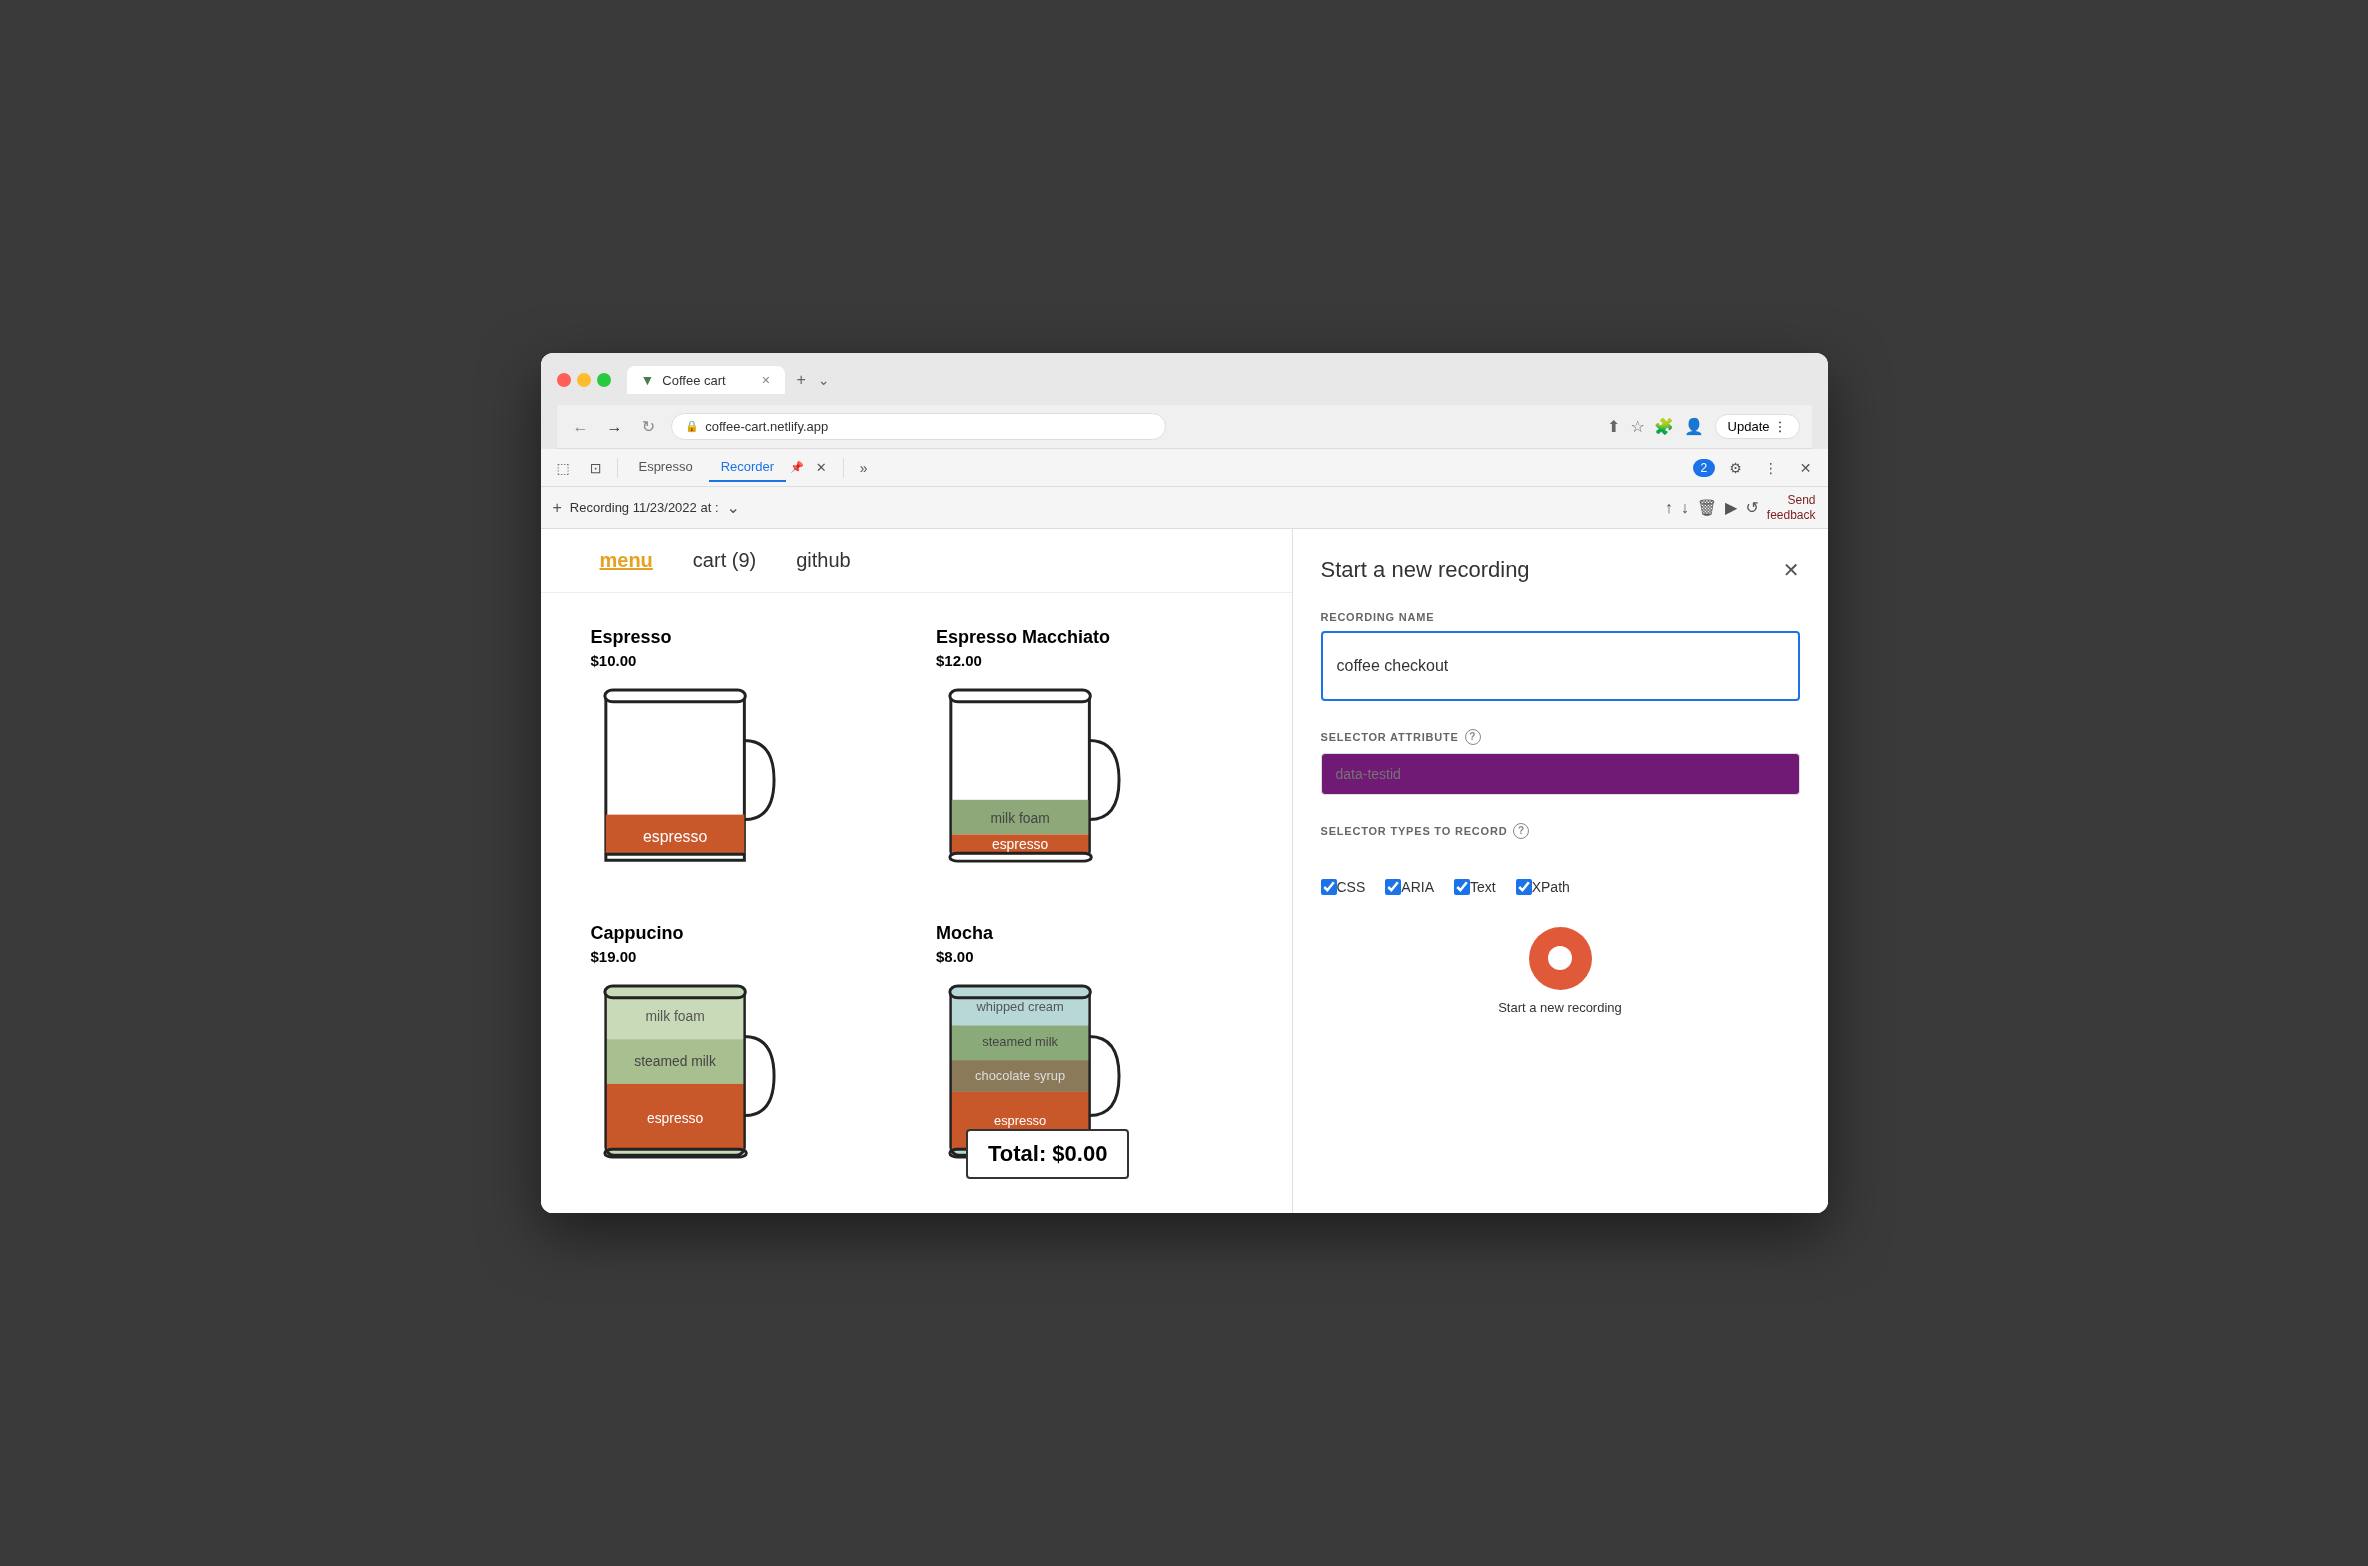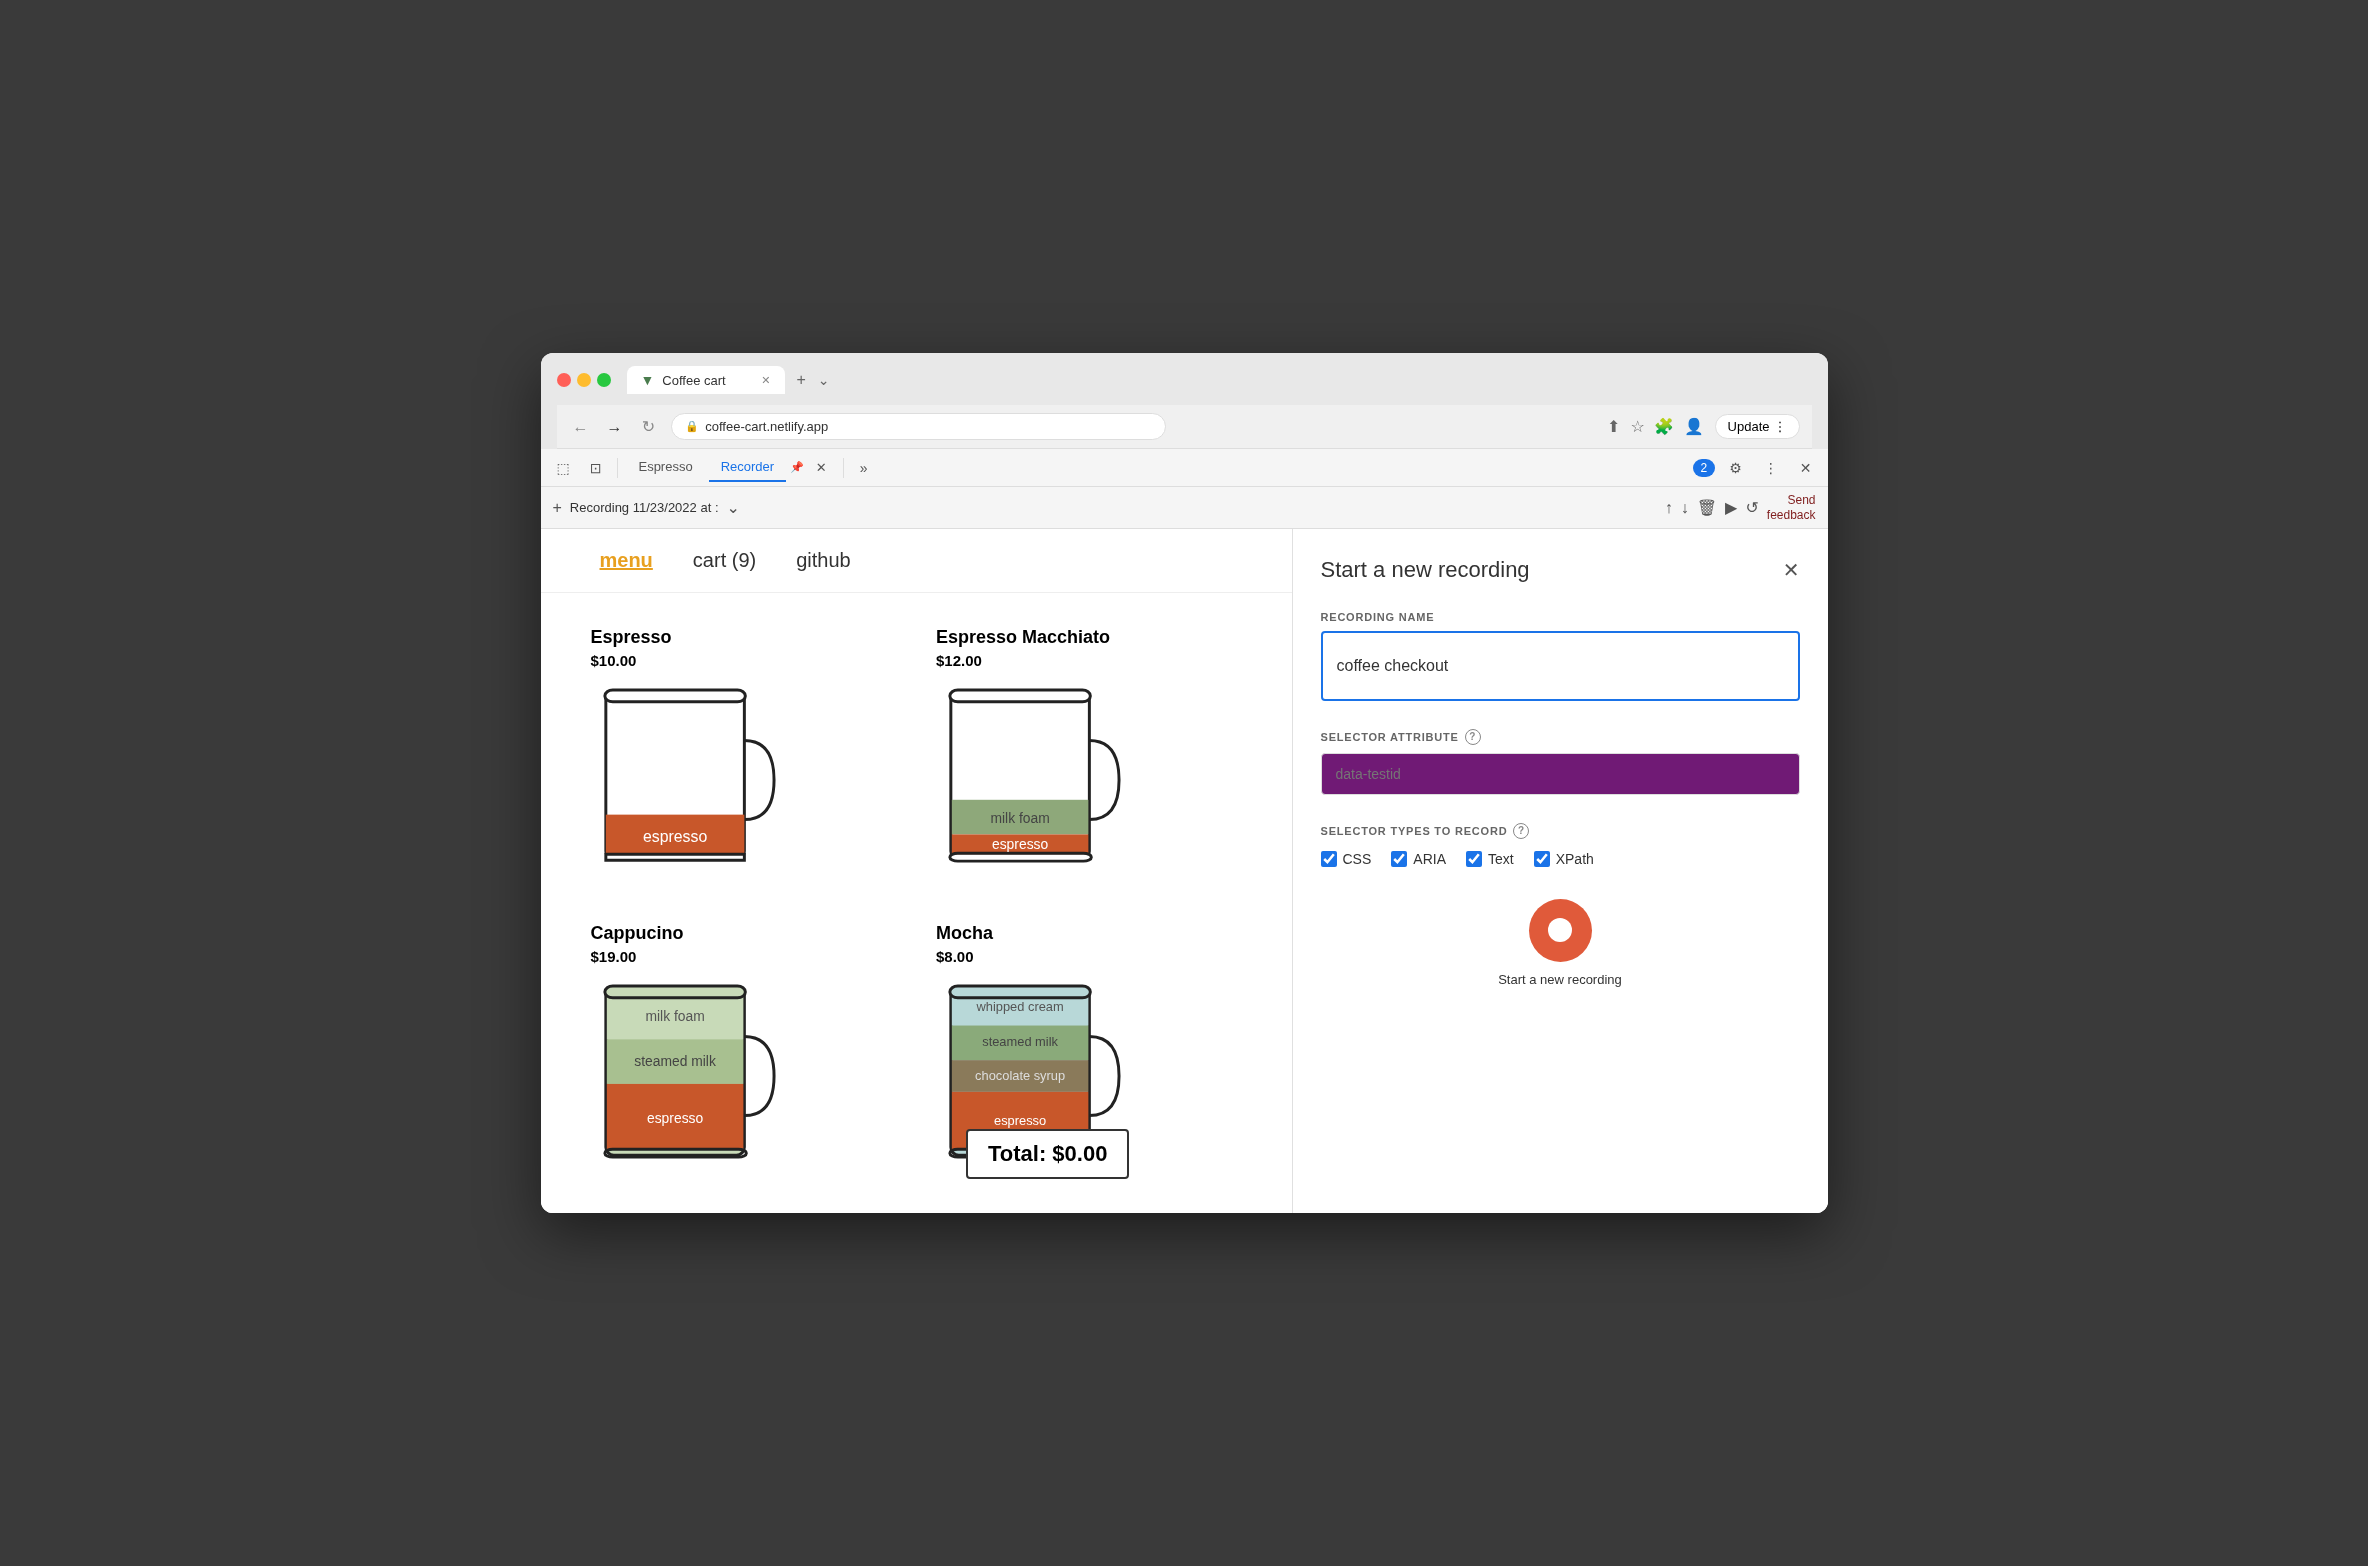--- a/index.html
+++ b/index.html
@@ -334,23 +334,23 @@
       margin-bottom: 12px;
     }
     .checkboxes-row {
       display: flex;
       gap: 20px;
       align-items: center;
     }
     .checkbox-item {
       display: flex;
       align-items: center;
-      gap: 6px;
       font-size: 14px;
       color: #333;
+      margin-top: 28px;
     }
     .checkbox-item input[type="checkbox"] {
       width: 16px;
       height: 16px;
       accent-color: #1a73e8;
     }
     .record-section {
       display: flex;
       flex-direction: column;
       align-items: center;

